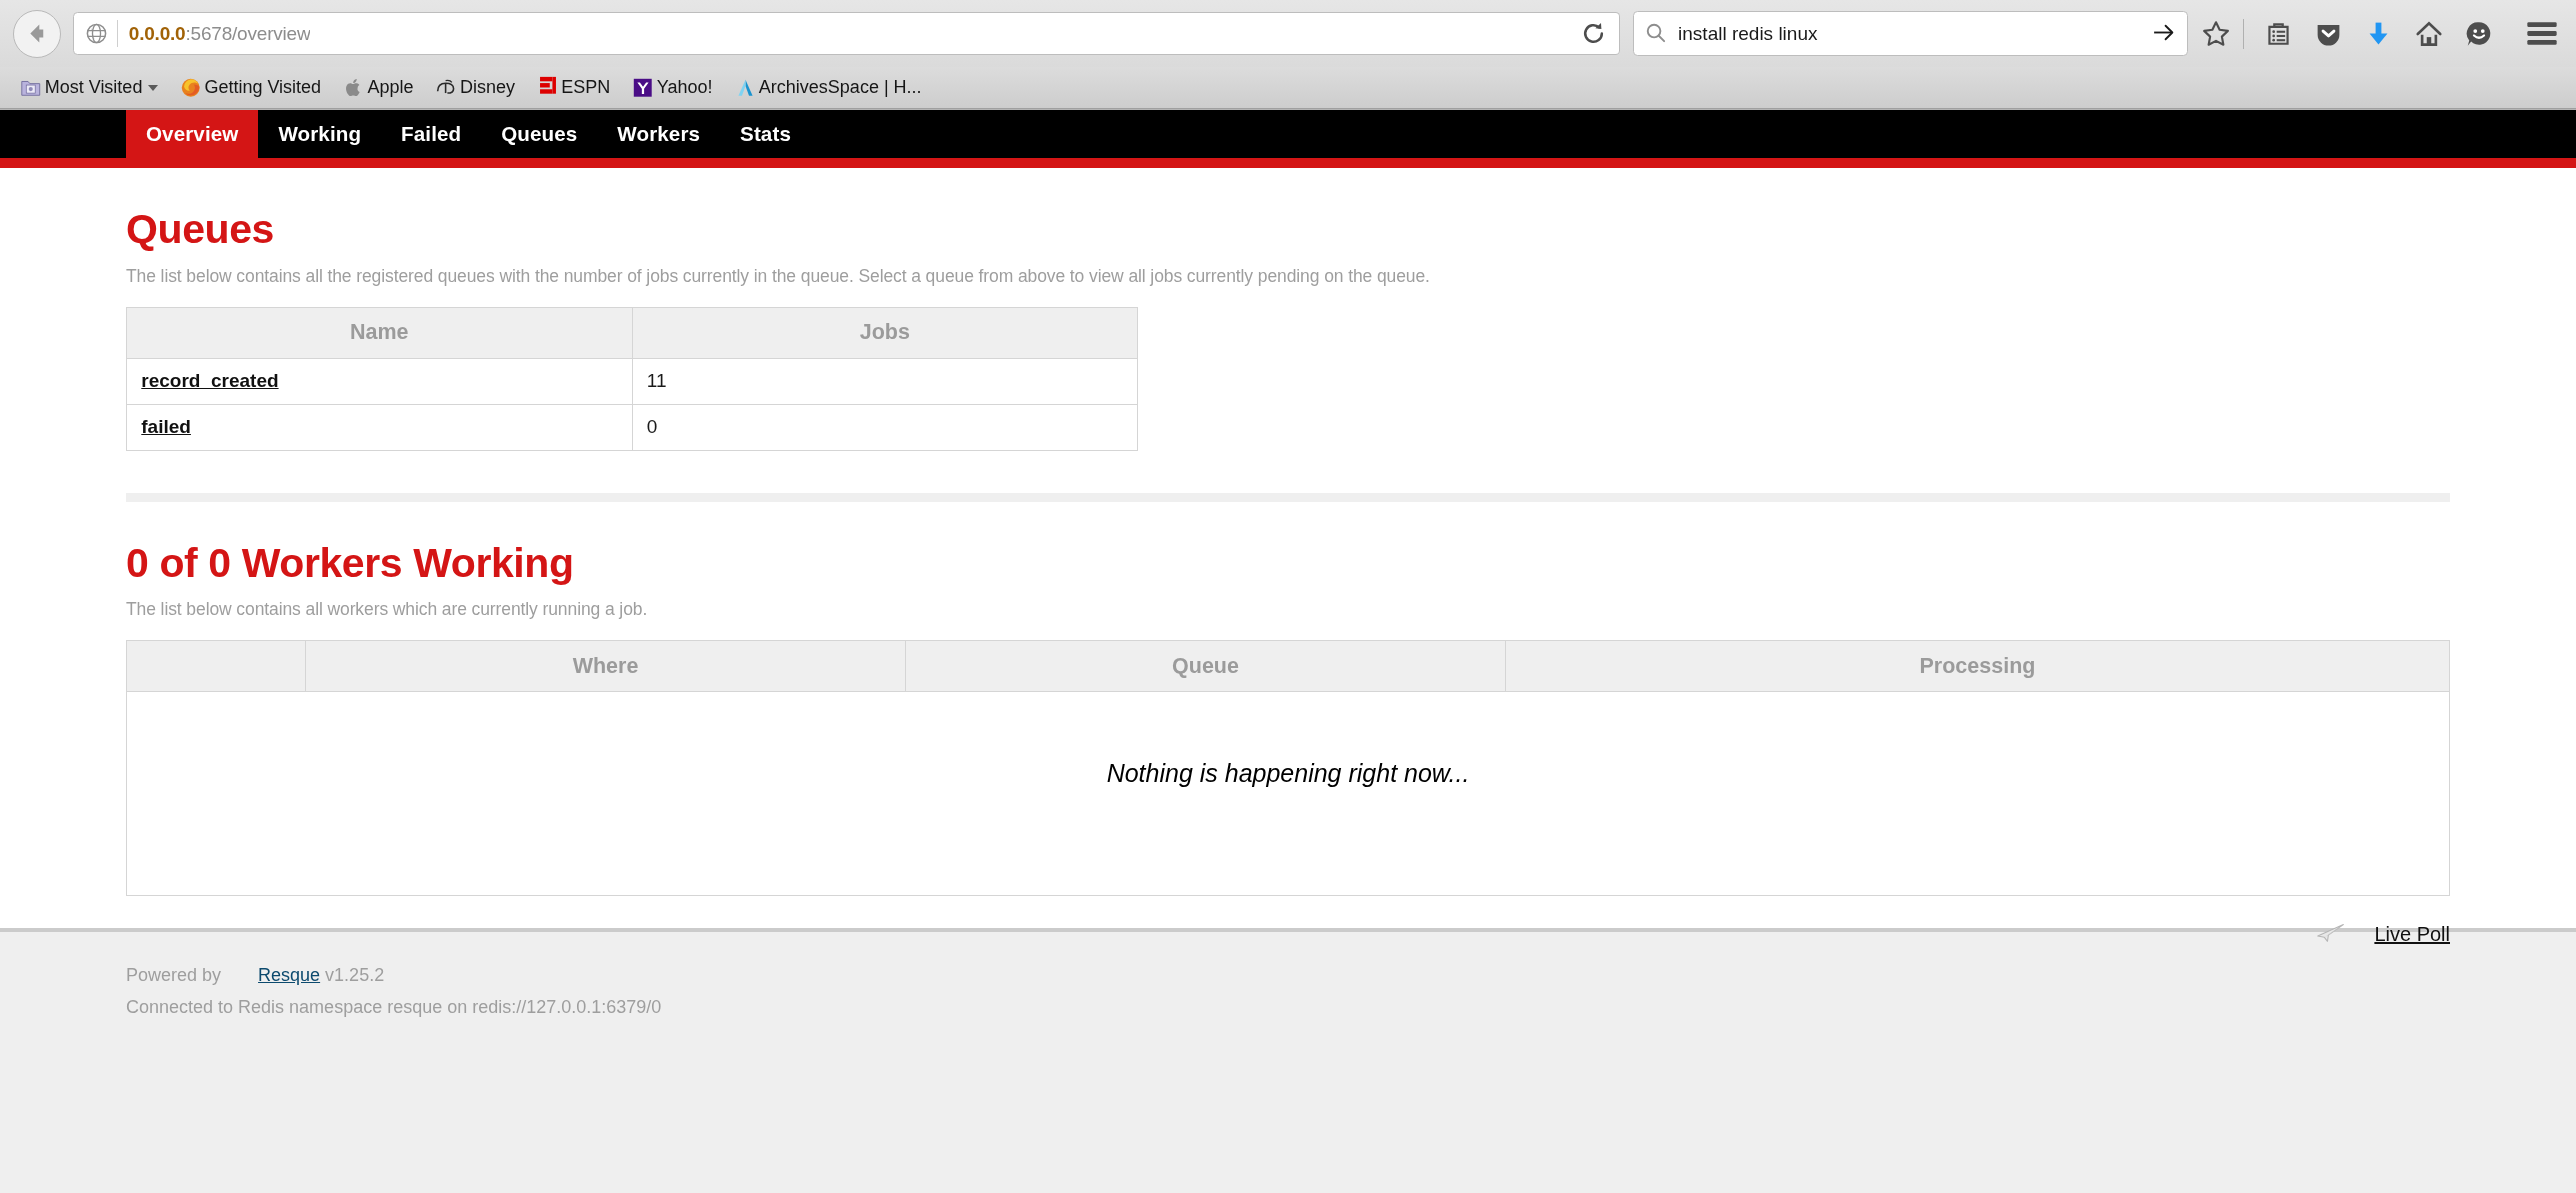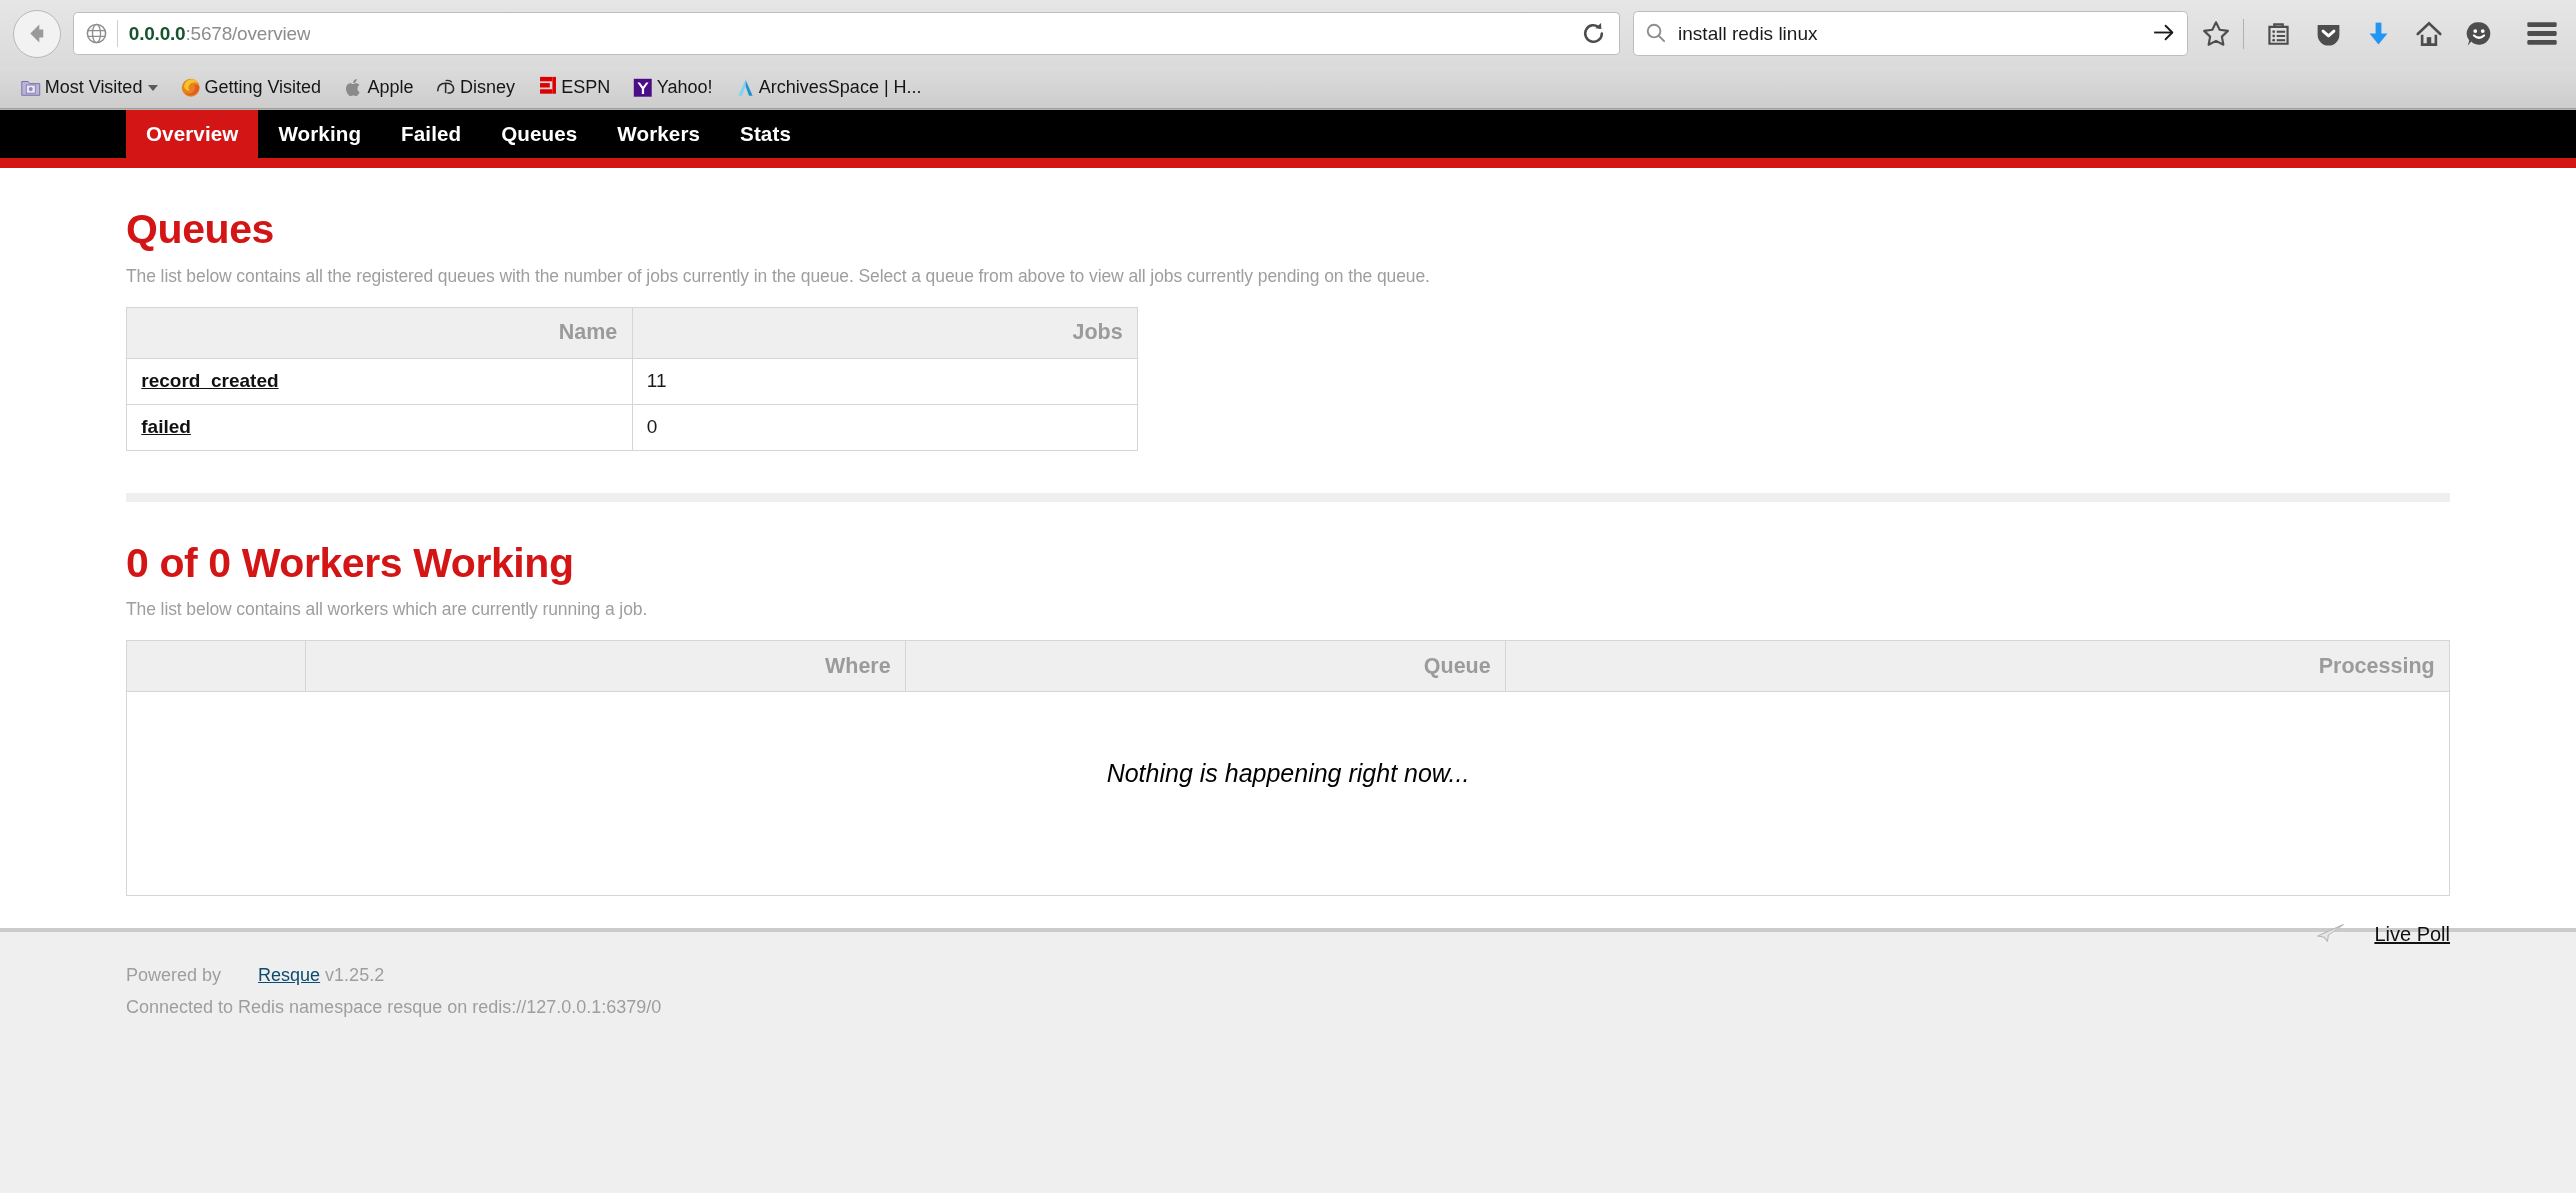--- a/index.html
+++ b/index.html
@@ -53,21 +53,21 @@
   #urlbar .vsep {
     width: 0.9px; height: 27px; background: #cfcfcf; margin-right: 10.7px; flex: none;
   }
   #url-text {
     font-size: 19px;
     color: #8d8d8d;
     white-space: nowrap;
     overflow: hidden;
     letter-spacing: -0.2px;
   }
-  #url-text .host { color: #14532d; font-weight: 600; }
+  #url-text .host { color: #a16207; font-weight: 600; }
   #reload-button {
     width: 52px; height: 43px; flex: none;
     display: flex; align-items: center; justify-content: center;
     border-left: 0.9px solid #cacaca;
     background: #fff;
     border: 0.9px solid #bdbdbd;
     border-left: none;
     border-radius: 0 4.5px 4.5px 0;
     margin-left: -5.4px;
   }
@@ -170,21 +170,21 @@
     border-collapse: collapse;
     margin-top: 20px;
     border: 0.9px solid #d5d5d5;
     background: #fff;
   }
   table.rq th {
     background: #efefef;
     color: #9b9b9b;
     font-size: 21.5px;
     font-weight: bold;
-    text-align: right;
+    text-align: center;
     padding: 12.5px 14.3px;
     border: 0.9px solid #d5d5d5;
   }
   table.rq td {
     font-size: 19px;
     color: #1a1a1a;
     padding: 11.6px 14.3px;
     border: 0.9px solid #d5d5d5;
     vertical-align: middle;
   }

